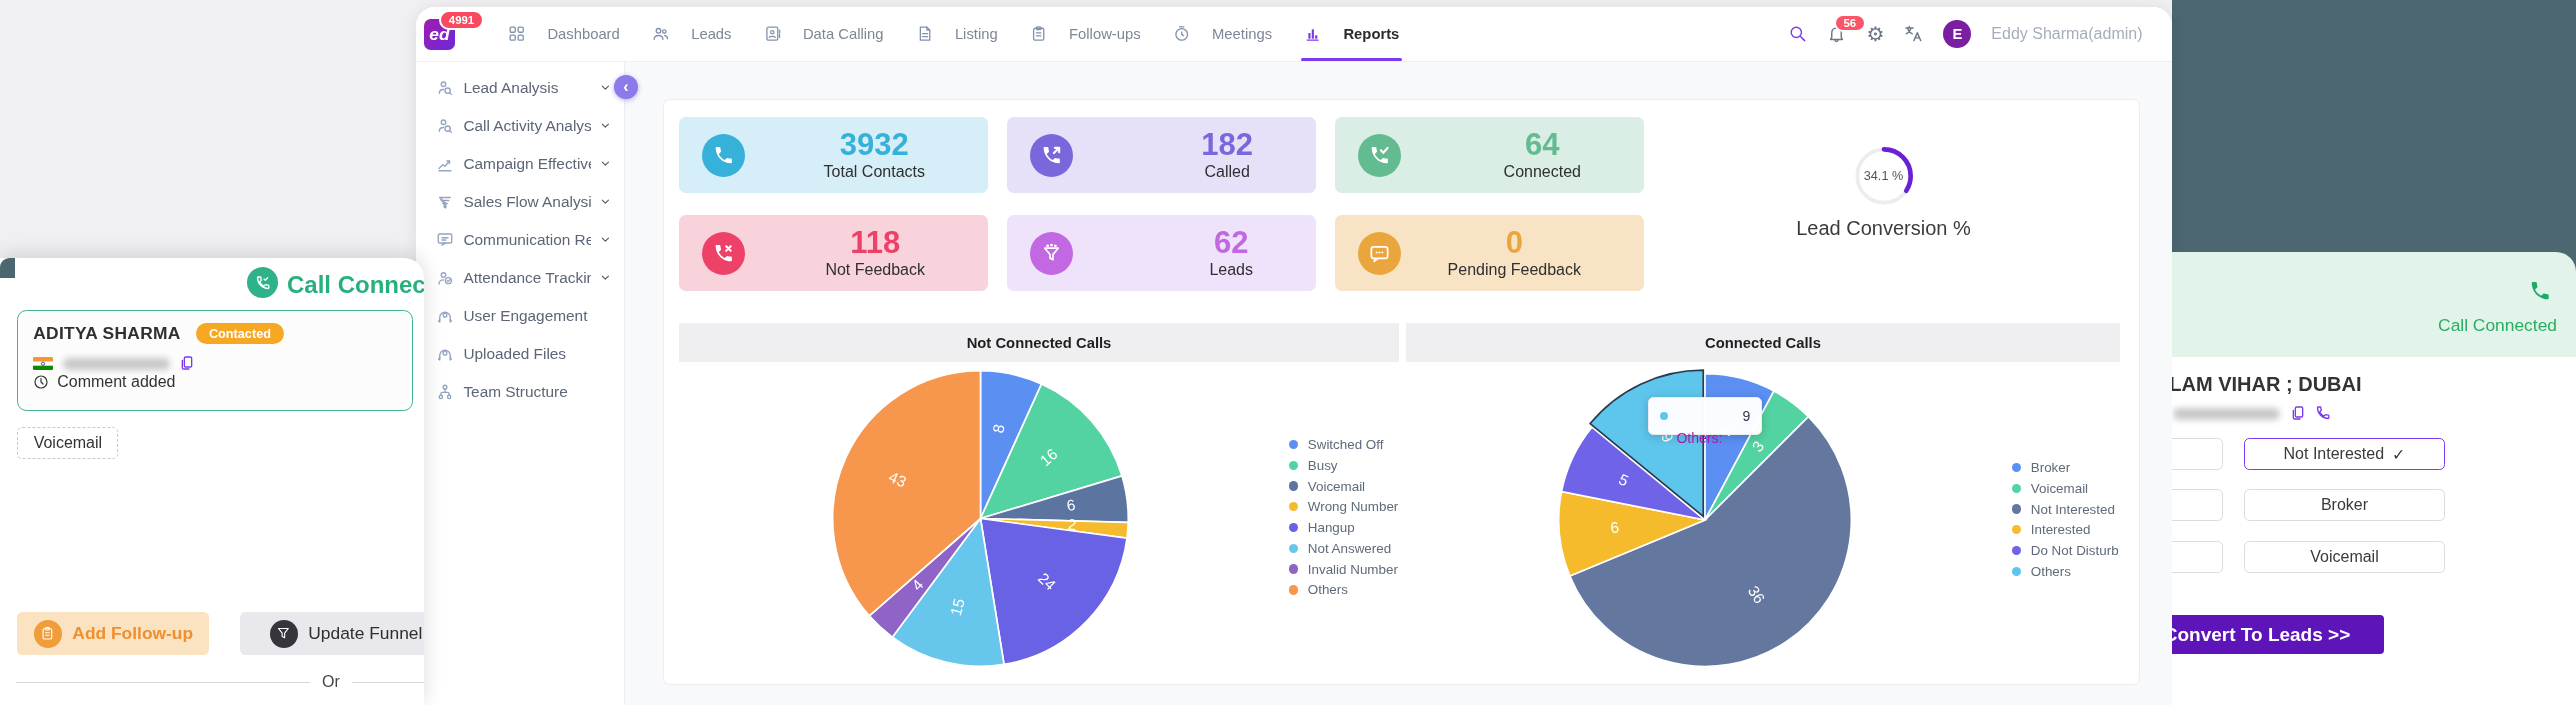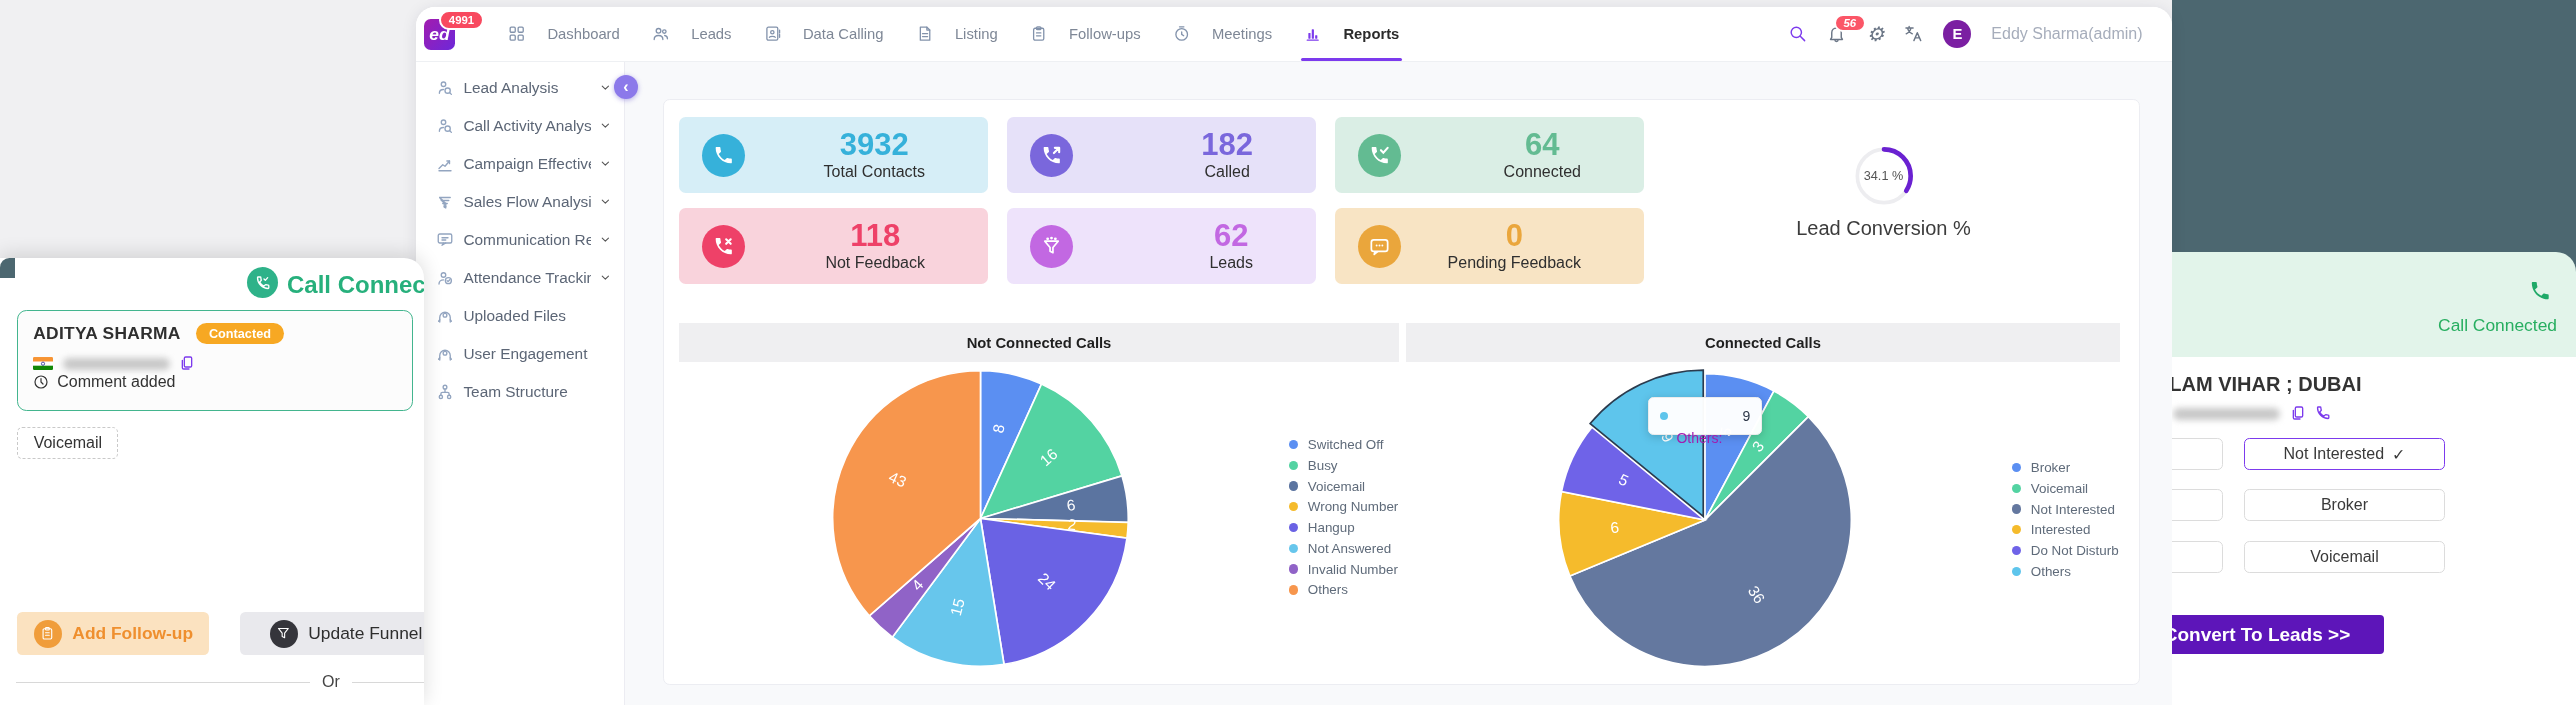--- a/index.html
+++ b/index.html
@@ -21,21 +21,21 @@
     font-size:11.4px; font-weight:bold; border-radius:670px; padding:2px 8px; border:2px solid #fff; }
   .nav-items { display:flex; align-items:center; gap:32px; height:100%; }
   .nav-item { position:relative; display:flex; align-items:center; gap:22px; height:100%;
     font-size:14.8px; color:#7e8796; cursor:pointer; white-space:nowrap; }
   .nav-item svg { width:17.4px; height:17.4px; color:#8292ab; }
   .nav-item.active { color:#2b2b2b; font-weight:bold; }
   .nav-item.active svg { color:#7c3aed; }
   .nav-item.active::after { content:""; position:absolute; left:-2.7px; right:-2.7px; bottom:0;
     height:2.7px; border-radius:2px; background:#7c3aed; }
   .nav-right { margin-left:auto; display:flex; align-items:center; gap:20px; }
-  .icon-btn { position:relative; display:flex; align-items:center; justify-content:center; cursor:pointer;font-style:italic; }
+  .icon-btn { position:relative; display:flex; align-items:center; justify-content:center; cursor:pointer; }
   .icon-btn svg { width:19px; height:19px; color:#6b7686; }
   .badge-56 { position:absolute; top:-10.7px; left:6.7px; background:#fb5667; color:#fff; font-size:11.4px;
     font-weight:bold; border-radius:670px; padding:1.3px 7.4px; border:2px solid #fff; }
   .gear { font-size:20px; color:#6b7686; line-height:1; }
   .avatar { width:28px; height:28px; border-radius:50%; background:#7b1fa2; color:#fff;
     display:flex; align-items:center; justify-content:center; font-size:14.8px; font-weight:bold; }
   .user-name { font-size:16px; color:#a6adbb; white-space:nowrap; }
 
   
   .sidebar { left:416px; top:62px; width:209px; height:644px; background:#fff; border-right:0.7px solid #ececf2; padding-top:6.7px; }
@@ -48,21 +48,21 @@
   .collapse-btn { left:614px; top:75px; width:24px; height:24px; border-radius:50%; background:#8c79ea;
     color:#fff; display:flex; align-items:center; justify-content:center; font-size:16px; font-weight:bold;
     box-shadow:0 1.3px 5.4px rgba(80,60,200,.4); cursor:pointer; z-index:4; }
 
   .window-content { left:625px; top:62px; width:1547px; height:644px; background:#f8f9fb; }
   .panel { left:663px; top:99px; width:1477px; height:586px; background:#fff;
     border:0.7px solid #ecedf2; border-radius:6.7px; }
 
   
   .stats-grid { left:679px; top:117px; display:grid; grid-template-columns:repeat(3,309px);
-    grid-auto-rows:76px; gap:15px 19px; }
+    grid-auto-rows:76px; gap:22px 19px; }
   .stat-card { border-radius:6.7px; display:flex; align-items:center; padding:0 27px 0 23px; }
   .stat-icon { width:43px; height:43px; border-radius:50%; display:flex; align-items:center; justify-content:center; }
   .stat-icon svg { width:23px; height:23px; }
   .stat-col { margin-left:auto; margin-right:36px; text-align:center; }
   .stat-value { font-size:31px; font-weight:bold; line-height:1.05; }
   .stat-label { font-size:16px; color:#2f2f2f; margin-top:1.3px; white-space:nowrap; }
 
   
   .conv-wrap { left:1776px; top:144px; width:215px; text-align:center; }
   .ring-box { position:relative; width:64px; height:64px; margin:0 auto; }
@@ -316,29 +316,29 @@
         <span class="chev"><svg class="oicon" viewBox="0 0 24 24" style="stroke-width:2.4">
             <path d="M5 9l7 7 7-7"></path>
           </svg></span>
       </div>
       <div class="side-item">
         <svg class="oicon" viewBox="0 0 24 24">
           <path d="M5 20v-6a7 7 0 0 1 14 0v6"></path>
           <circle cx="12" cy="11" r="2.5"></circle>
           <path d="M5 17l-1.5 2M19 17l1.5 2"></path>
         </svg>
-        <span class="lbl">Uploaded  Files</span>
+        <span class="lbl">User Engagement</span>
       </div>
       <div class="side-item">
         <svg class="oicon" viewBox="0 0 24 24">
           <path d="M5 20v-6a7 7 0 0 1 14 0v6"></path>
           <circle cx="12" cy="11" r="2.5"></circle>
           <path d="M5 17l-1.5 2M19 17l1.5 2"></path>
         </svg>
-        <span class="lbl">User Engagement</span>
+        <span class="lbl">Uploaded  Files</span>
       </div>
       <div class="side-item">
         <svg class="oicon" viewBox="0 0 24 24">
           <circle cx="12" cy="5.5" r="2.5"></circle>
           <path d="M12 8v3.5M6.5 16v-1.5a2 2 0 0 1 2-2h7a2 2 0 0 1 2 2V16"></path>
           <circle cx="6.5" cy="18.5" r="2.2"></circle>
           <circle cx="17.5" cy="18.5" r="2.2"></circle>
         </svg>
         <span class="lbl">Team Structure</span>
       </div>

